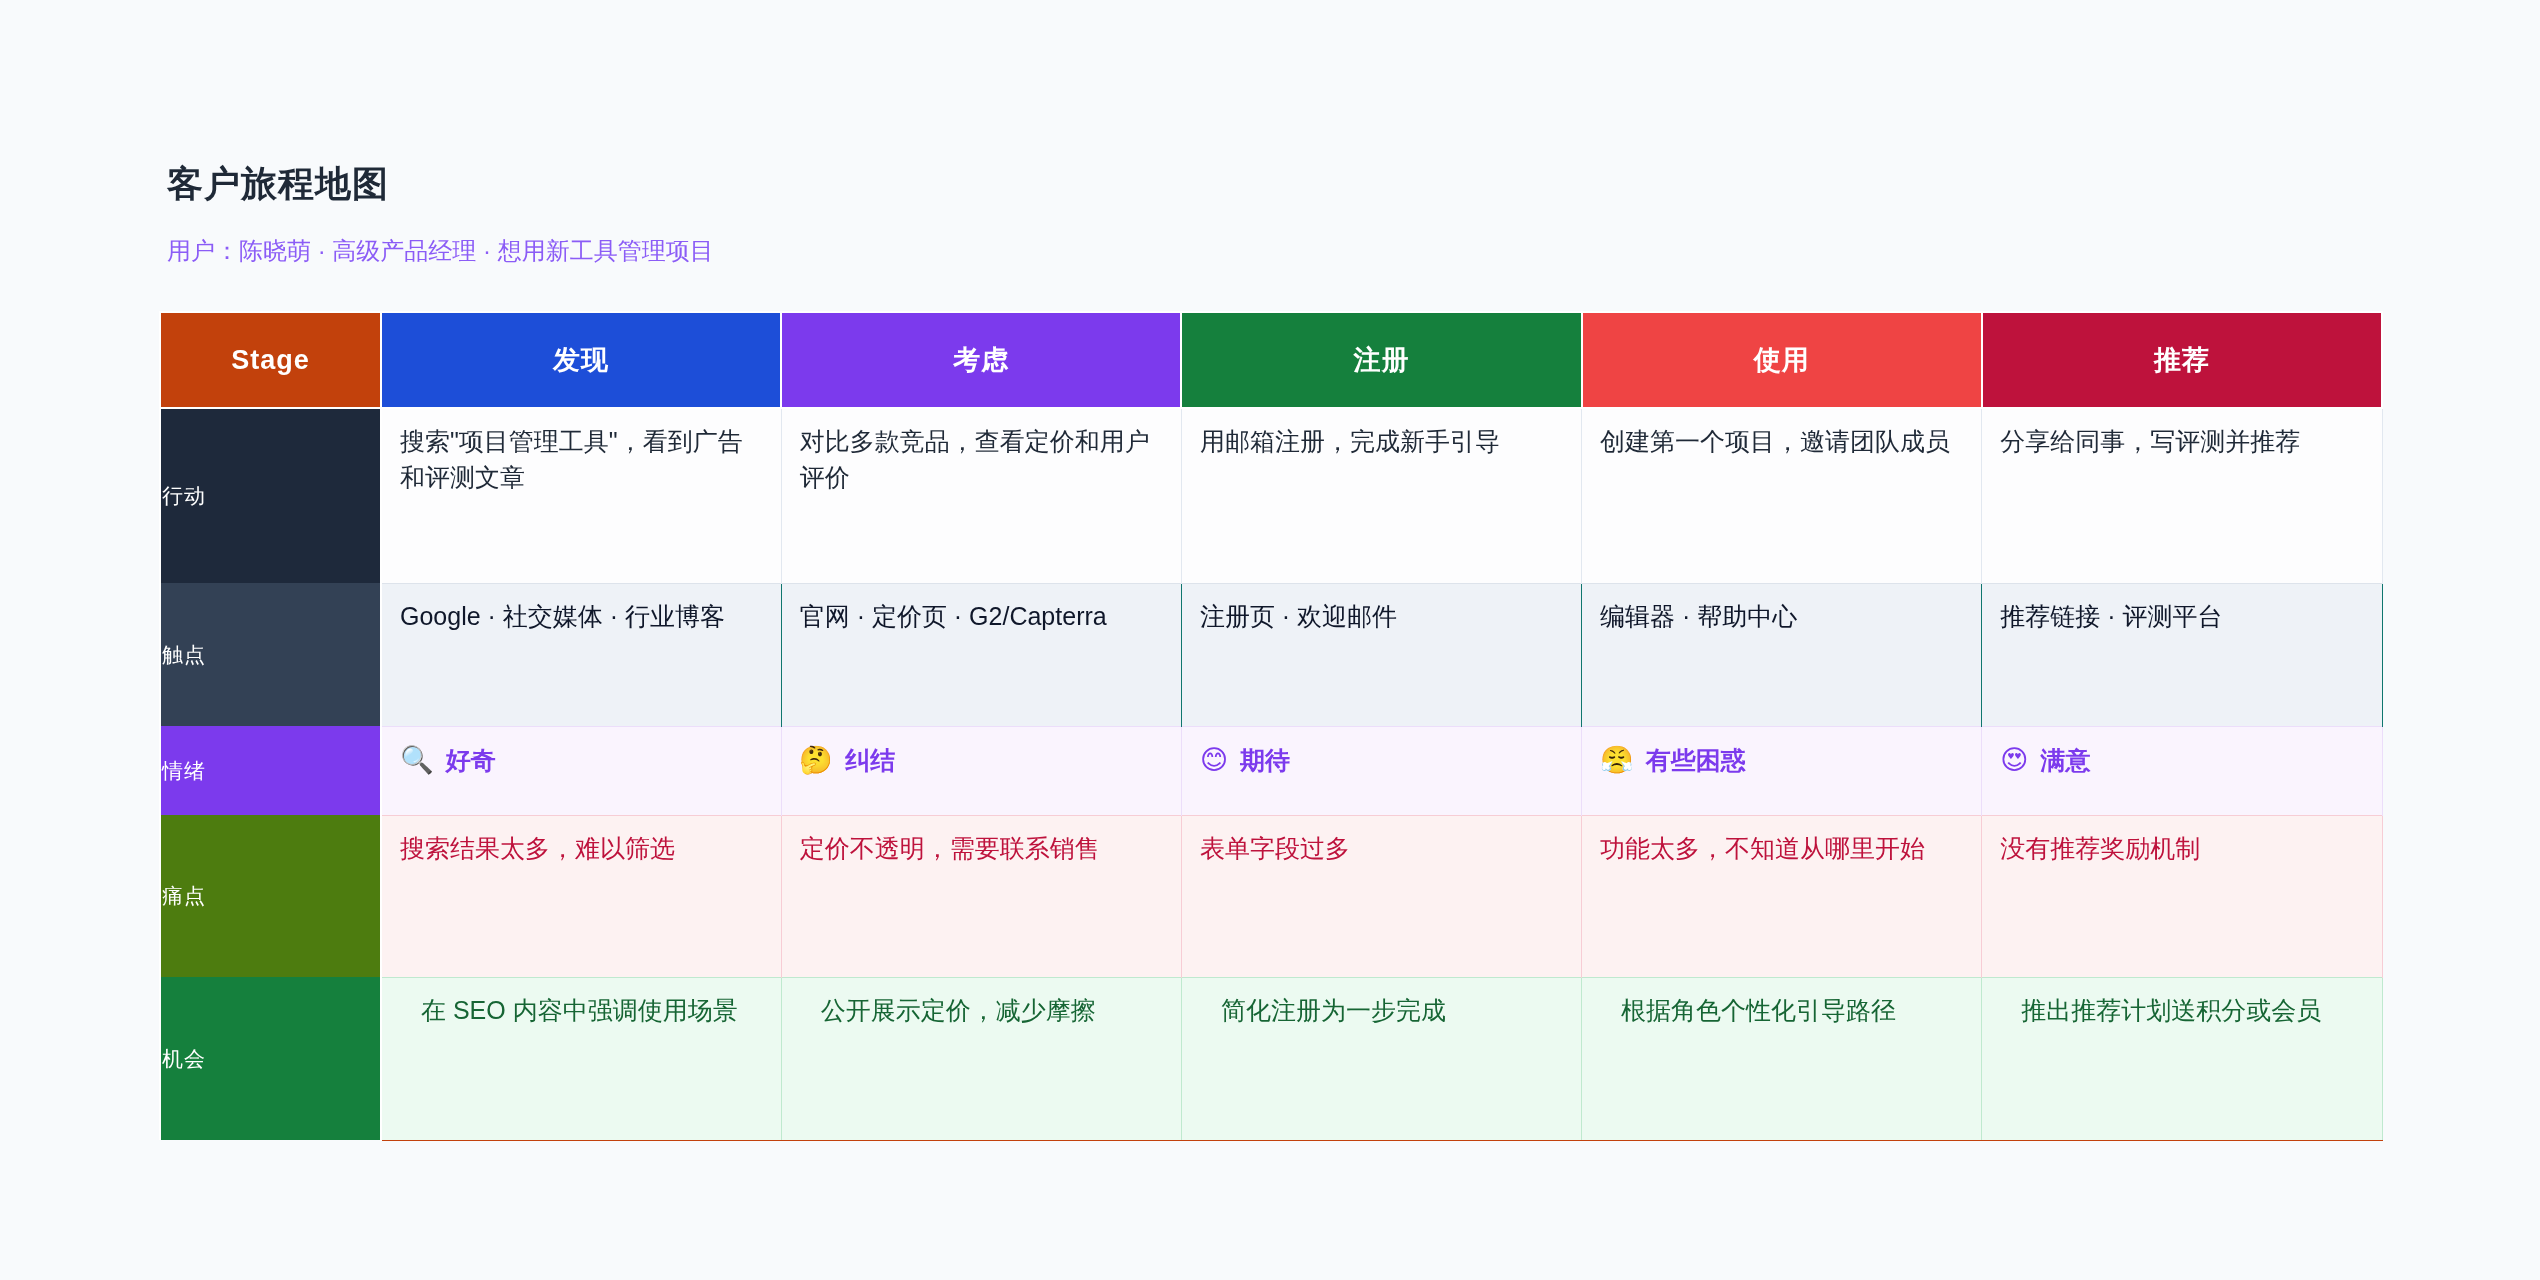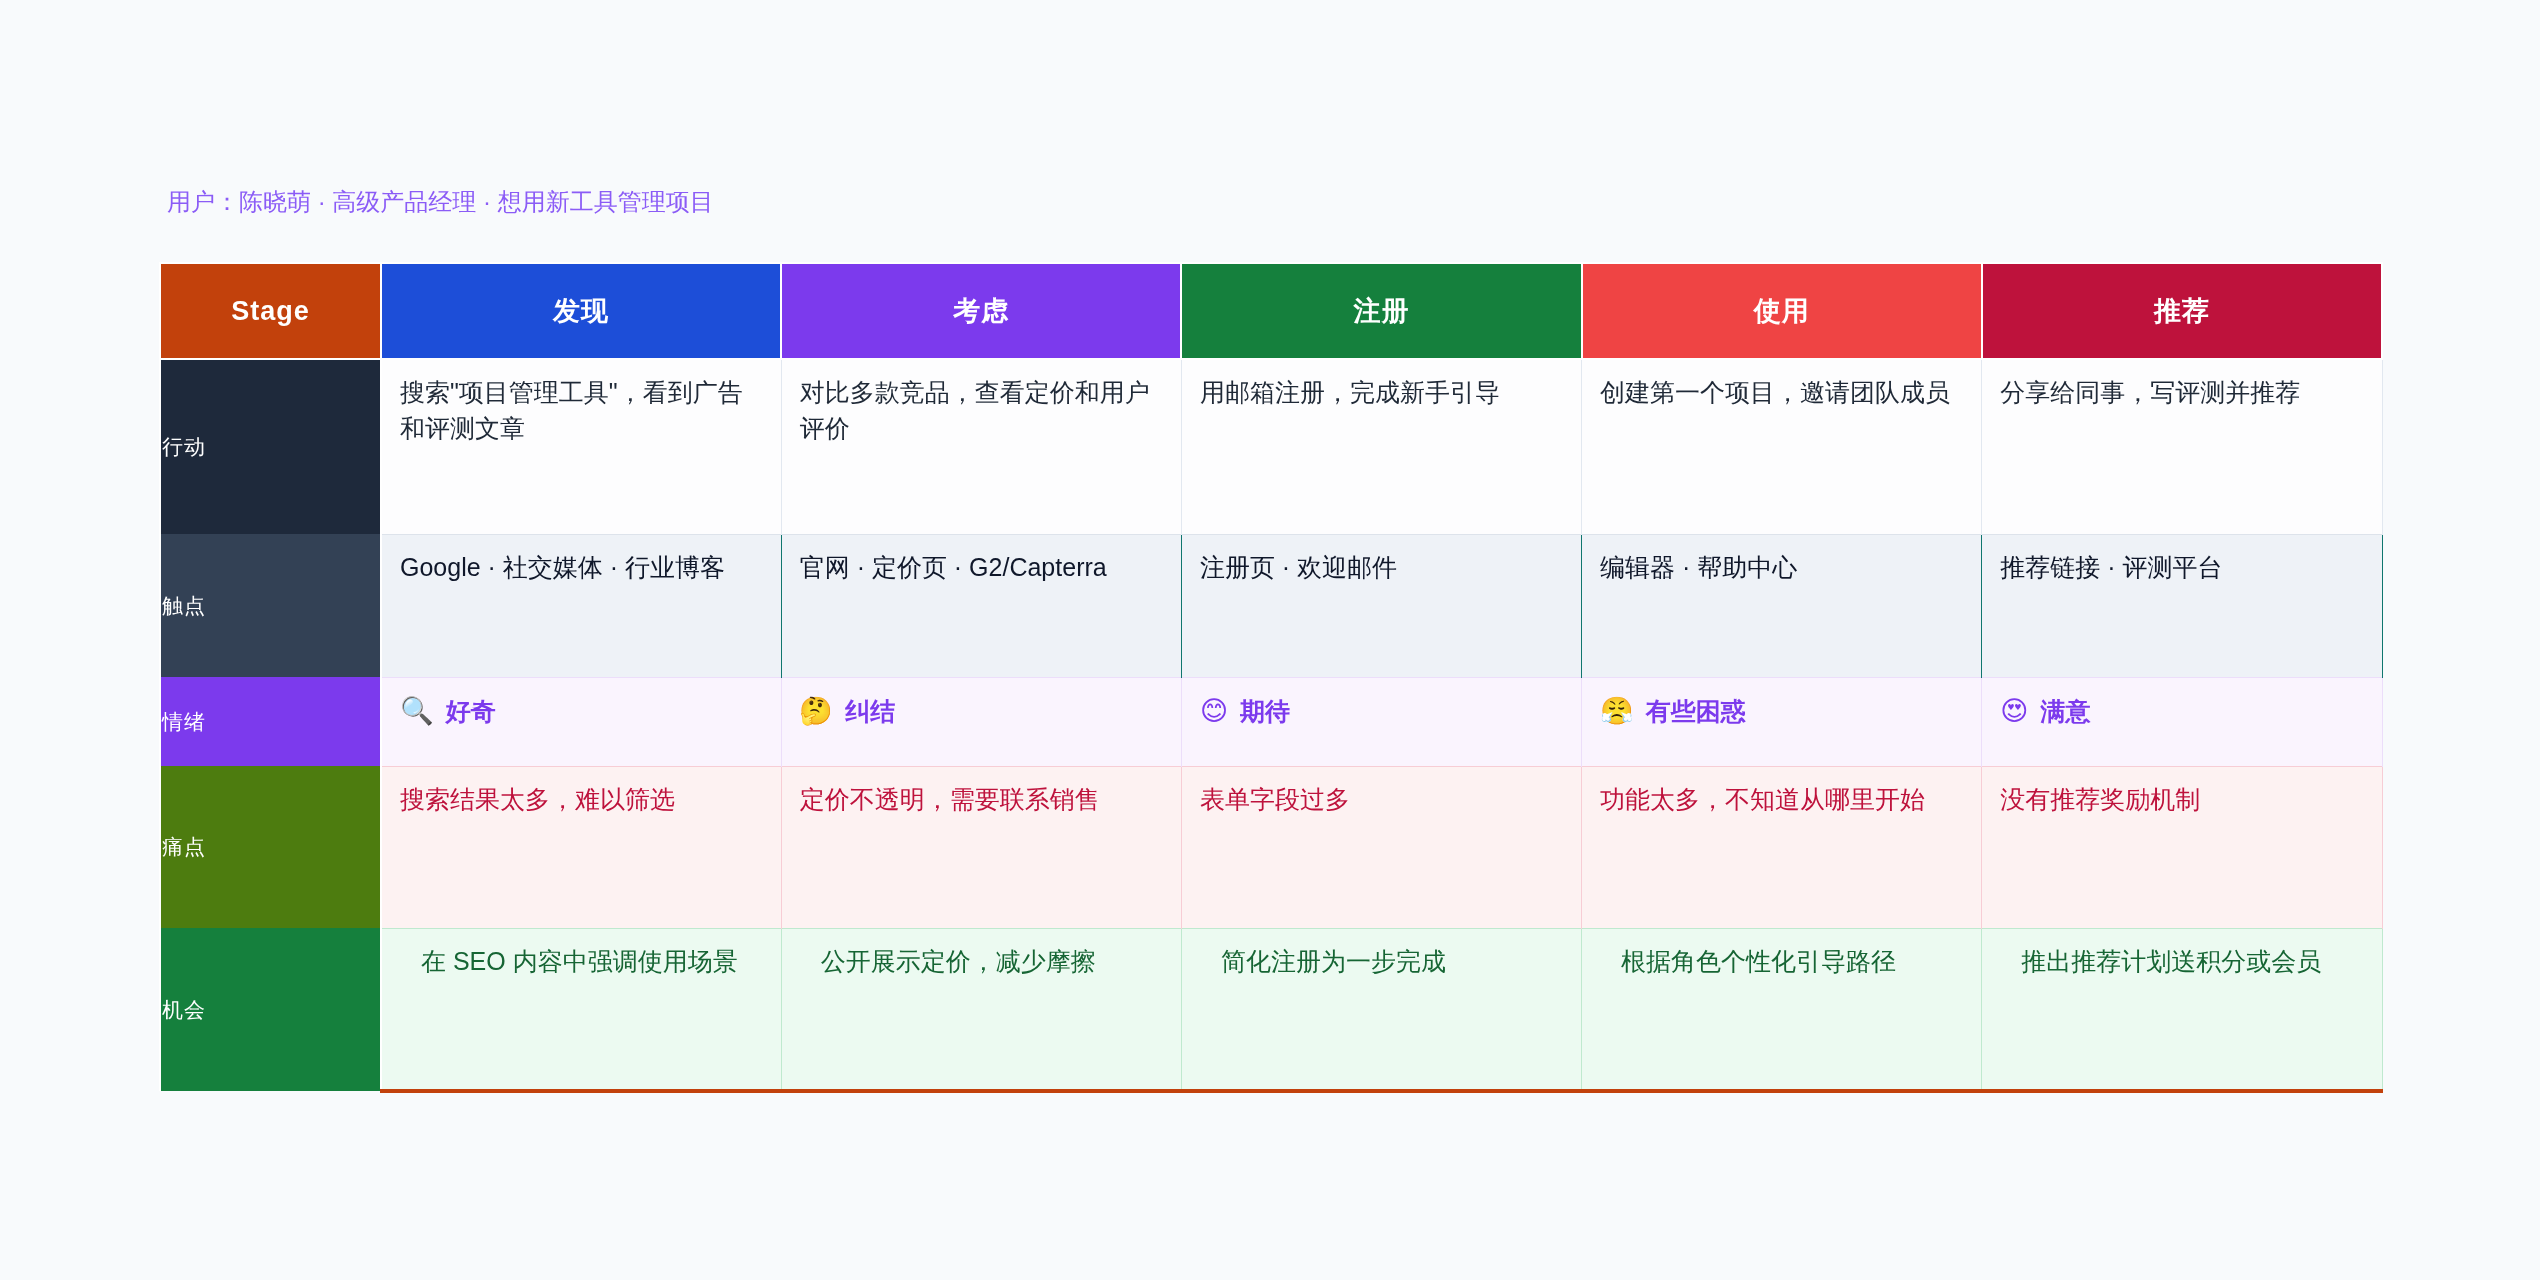--- a/index.html
+++ b/index.html
@@ -86,32 +86,33 @@
   tr.r-touch   { height: 143px; }
   tr.r-emo     { height: 89px;  }
   tr.r-pain    { height: 162px; }
   tr.r-opp     { height: 163px; }
 
   tr.r-actions td.data { background: #fdfdfe; color: #1f2937; border-top: 1px solid #e2e8f0; border-right: 1px solid #e2e8f0; }
   tr.r-touch   td.data { background: #eef2f7; color: #0f172a; border-top: 1px solid #dde3eb; border-right: 1px solid #0f766e; }
   tr.r-emo     td.data { background: #faf4fe; color: #7c3aed; border-top: 1px solid #ecdefa; border-right: 1px solid #ecdefa; font-weight: 700; }
   tr.r-pain    td.data { background: #fdf2f2; color: #be123c; border-top: 1px solid #f7cdd5; border-right: 1px solid #f7cdd5; }
   tr.r-opp     td.data { background: #ecfaf1; color: #166534; border-top: 1px solid #bfe9cf; border-right: 1px solid #bfe9cf; }
-  tr.r-opp     td.data { border-bottom: 4px solid #c2410c; padding-left: 39px; }
+  tr.r-opp     td.data { border-bottom: 1px solid #c2410c; padding-left: 39px; }
 
   .emoji {
     font-weight: 400;
     font-size: 27px;
     margin-right: 12px;
   }
 </style>
 </head>
 <body>
 
 <div class="wrap">
+  <h1 class="page-title">客户旅程地图</h1>
   <div class="page-subtitle">用户：陈晓萌 · 高级产品经理 · 想用新工具管理项目</div>
 
   <table class="jmap">
     <colgroup>
       <col class="c-label">
         <col>
         <col>
         <col>
         <col>
         <col>

